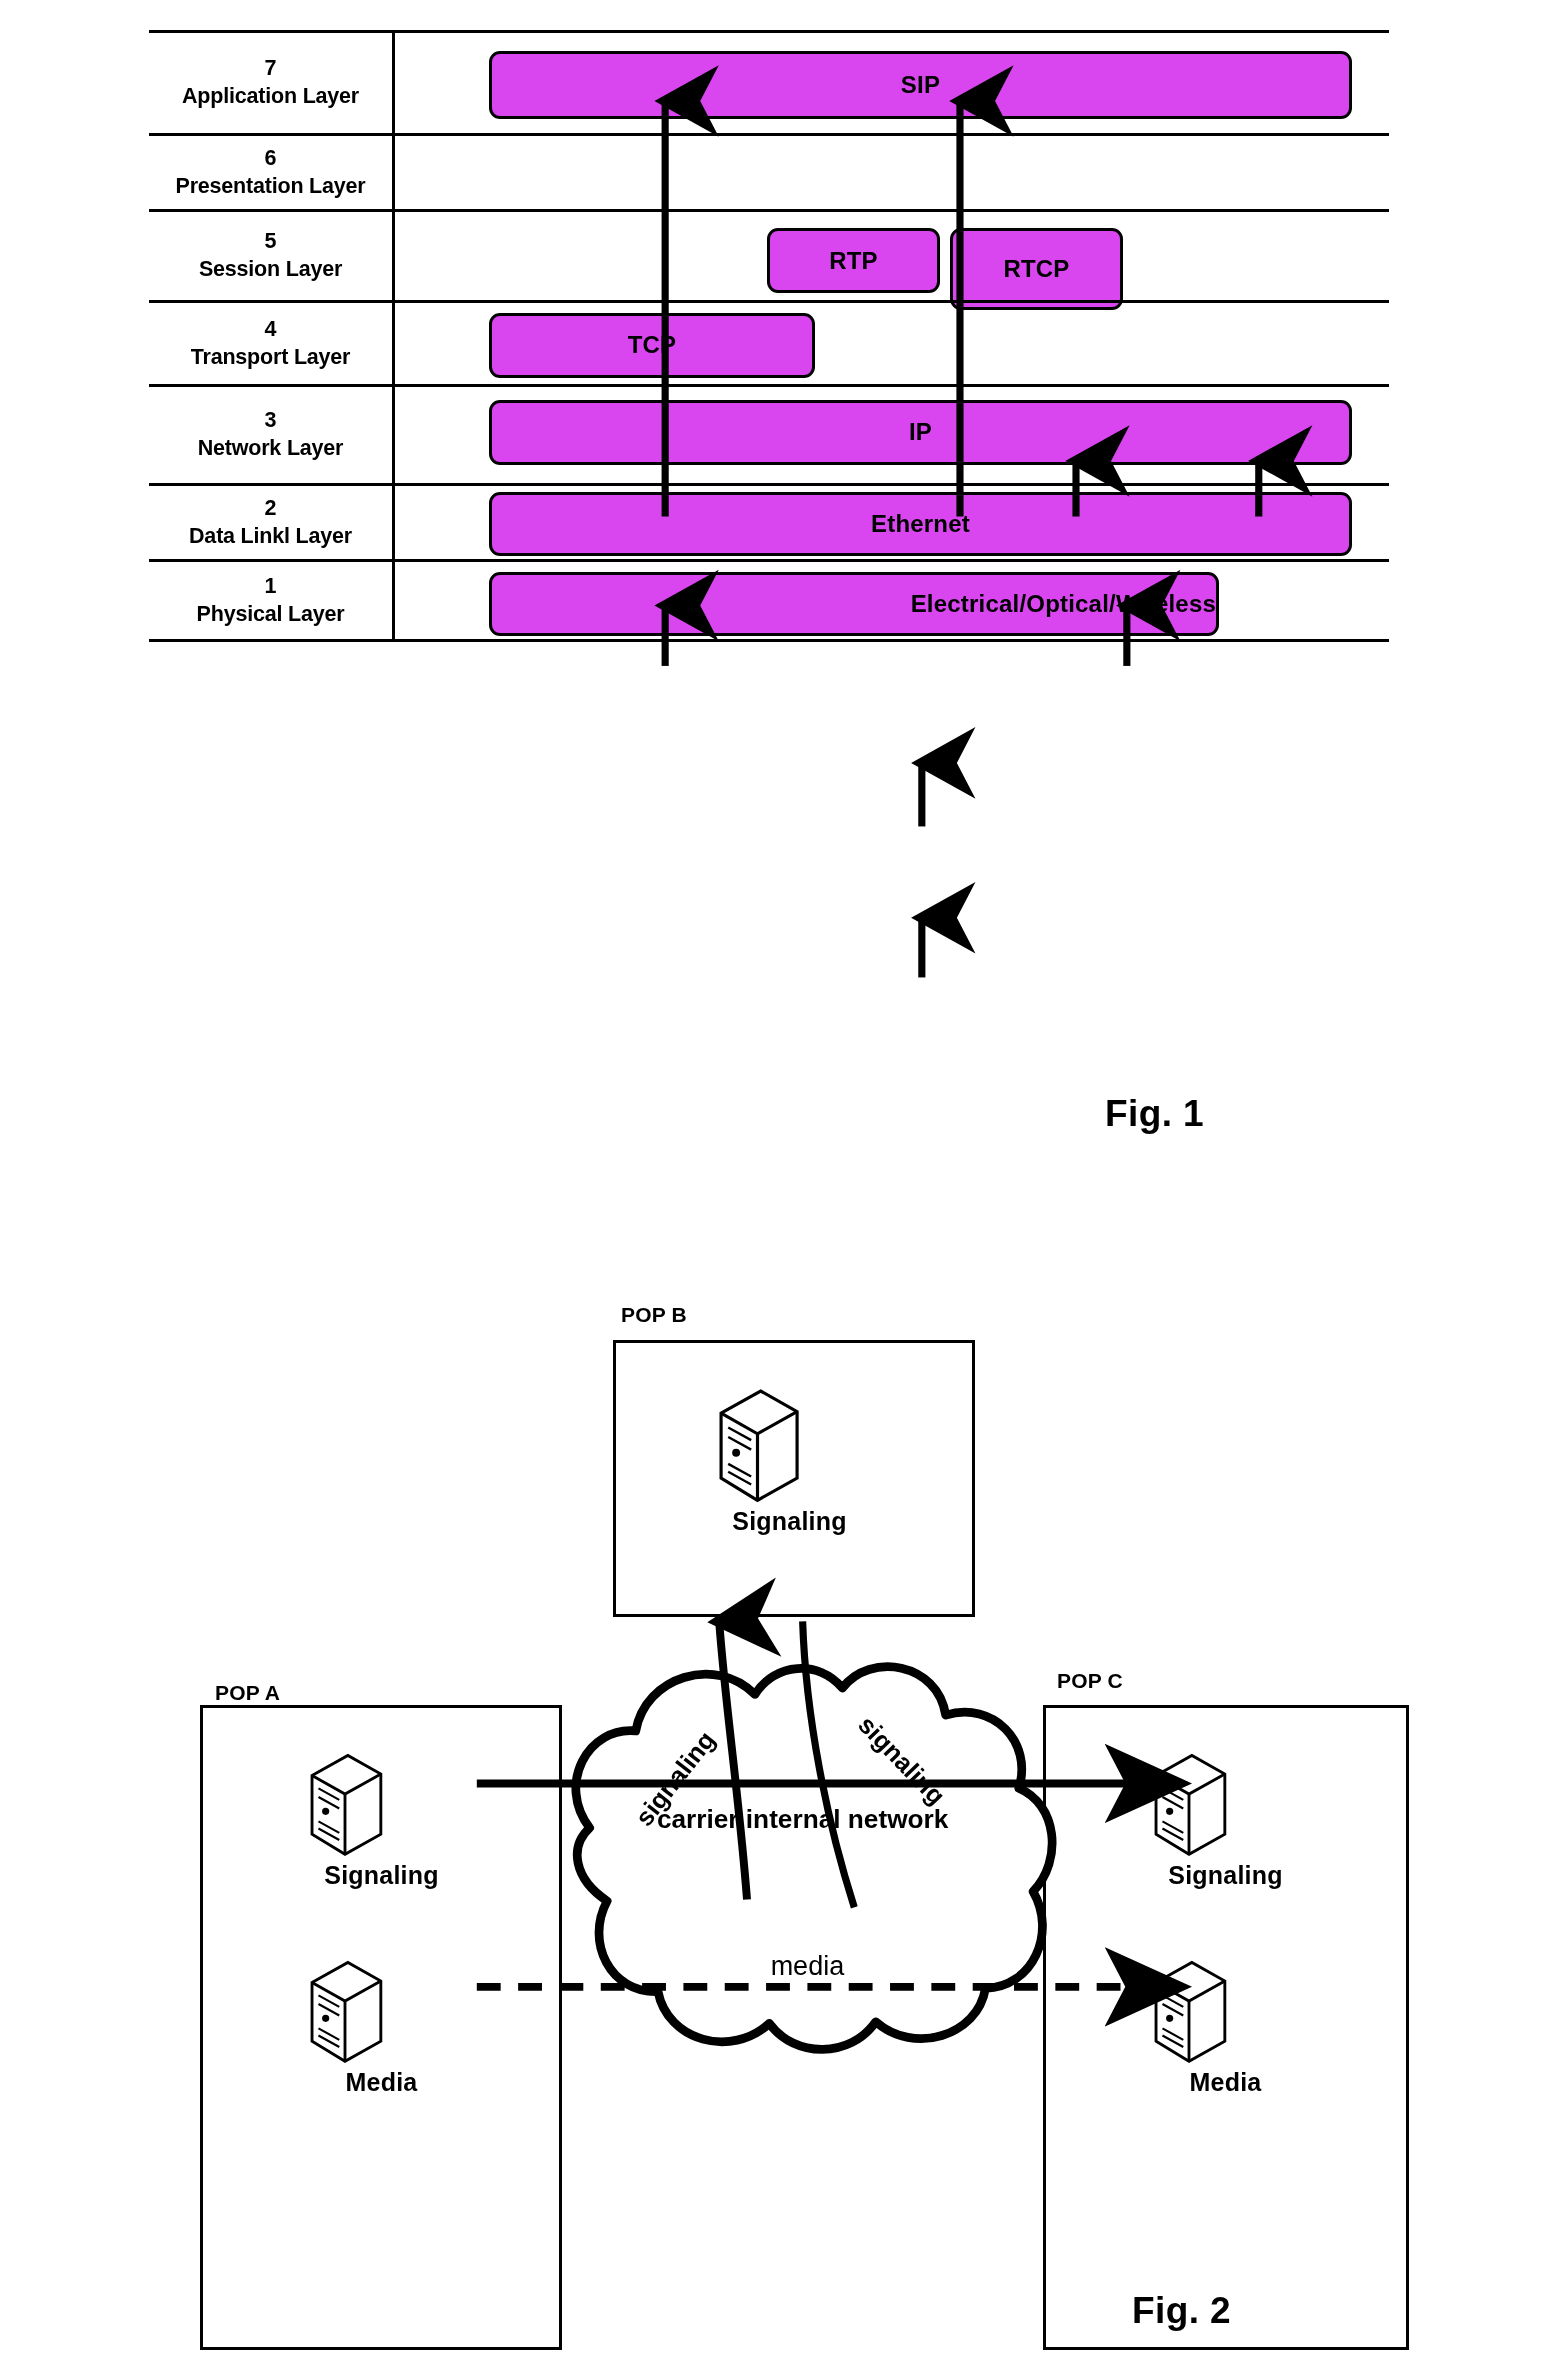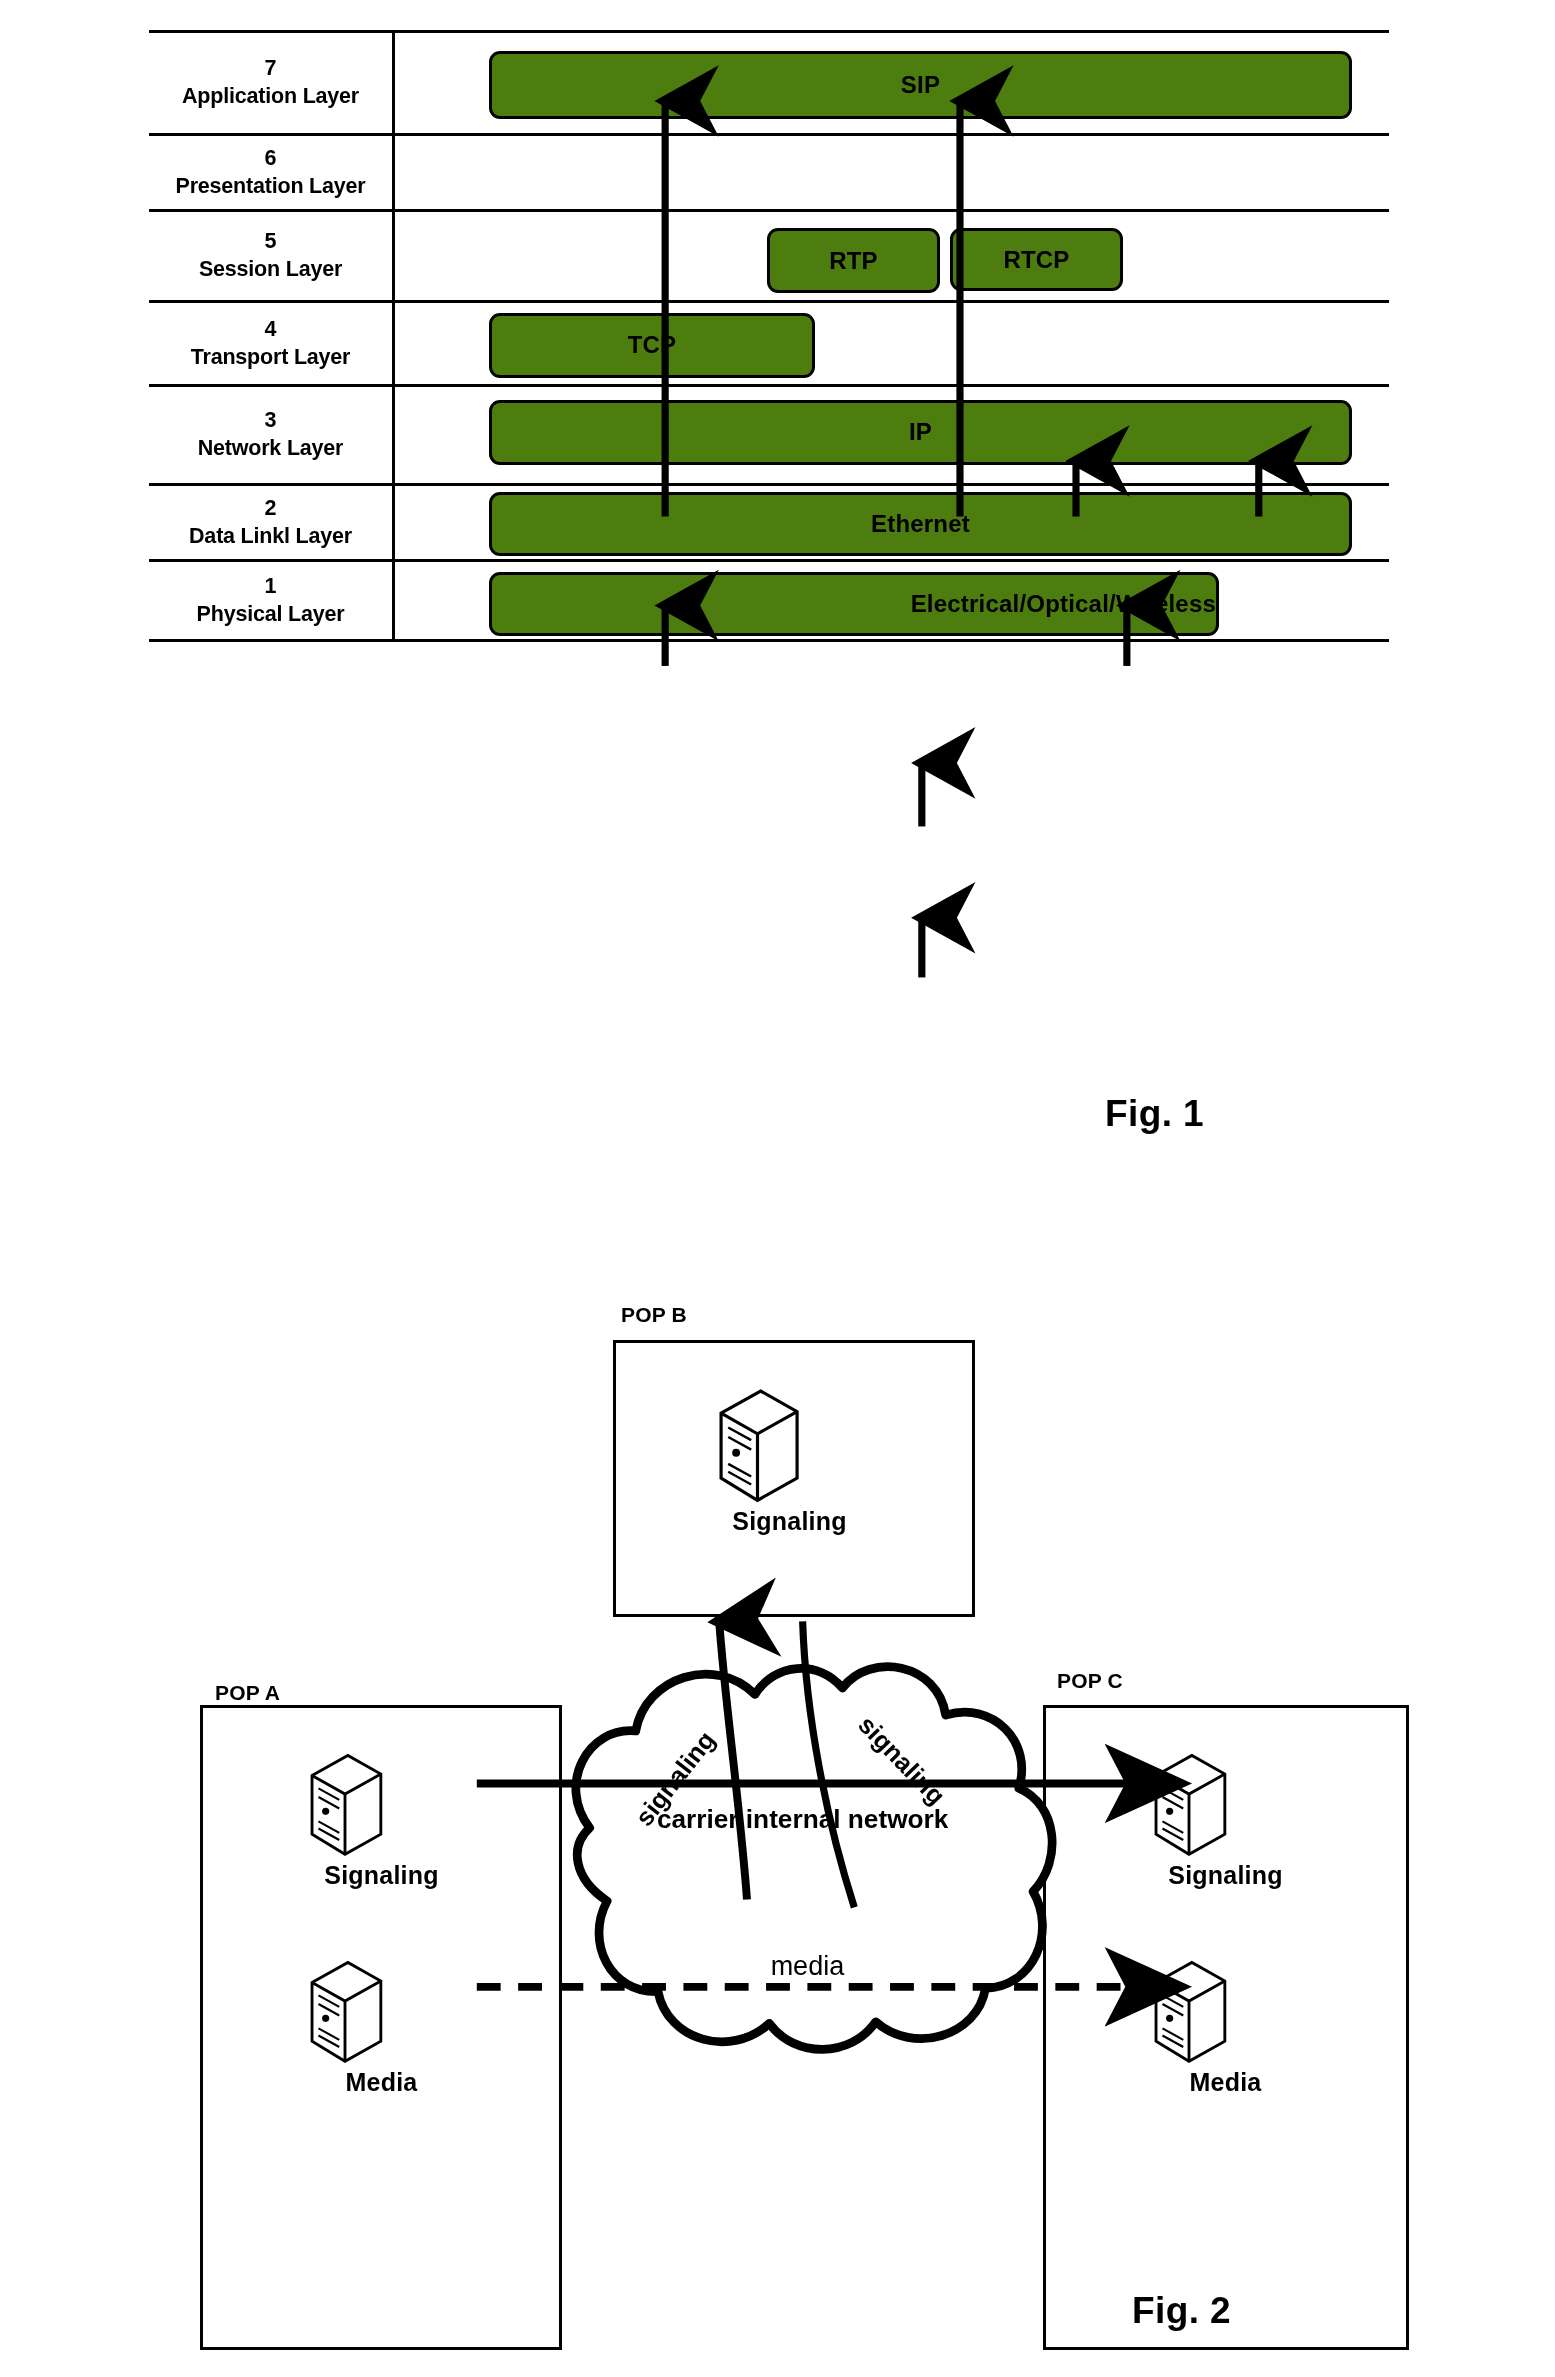--- a/index.html
+++ b/index.html
@@ -64,21 +64,21 @@
     left: 246px;
     top: 0;
     right: 0;
     height: 100%;
   }
 
   .proto-box {
     position: absolute;
     border: 3.2px solid #000;
     border-radius: 11px;
-    background: #4d7c0f;
+    background: #d946ef;
     box-sizing: border-box;
     display: flex;
     align-items: center;
     justify-content: center;
     font-weight: bold;
     font-size: 24px;
     letter-spacing: 0.2px;
   }
 
   .fig-caption {
@@ -153,21 +153,21 @@
 
       <div class="osi-row" style="height:91px;">
         <div class="osi-label">
           <span class="osi-num">5</span>
           <span class="osi-name">Session Layer</span>
         </div>
         <div class="osi-body">
           <div class="proto-box" style="left:372px; top:16px; width:173px; height:65px;text-align:right;">
             <span>RTP</span>
           </div>
-          <div class="proto-box" style="left:555px; top:16px; width:173px; height:63px;">
+          <div class="proto-box" style="left:555px; top:16px; width:173px; height:82px;">
             <span>RTCP</span>
           </div>
         </div>
       </div>
 
       <div class="osi-row" style="height:84px;">
         <div class="osi-label">
           <span class="osi-num">4</span>
           <span class="osi-name">Transport Layer</span>
         </div>

